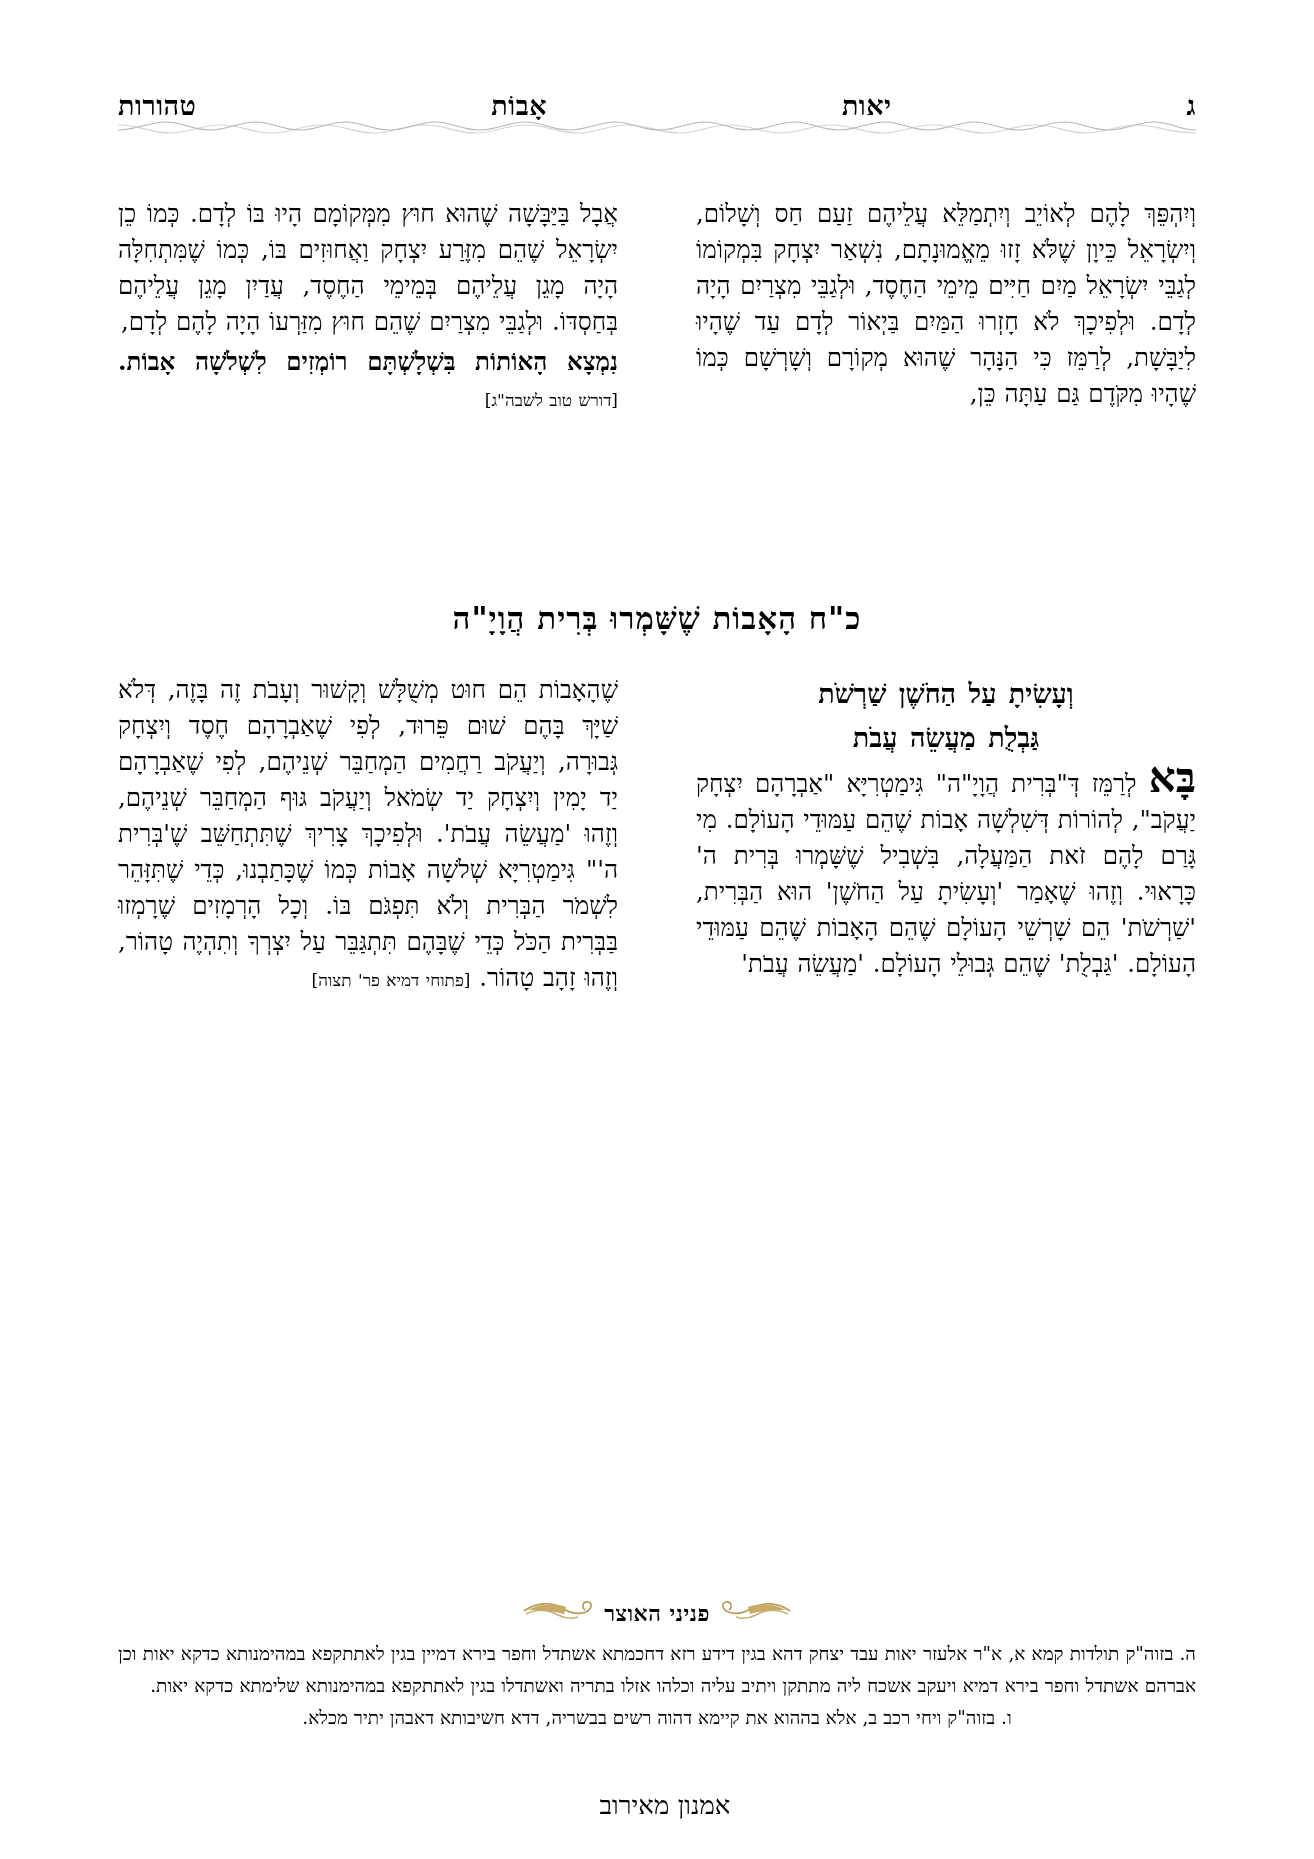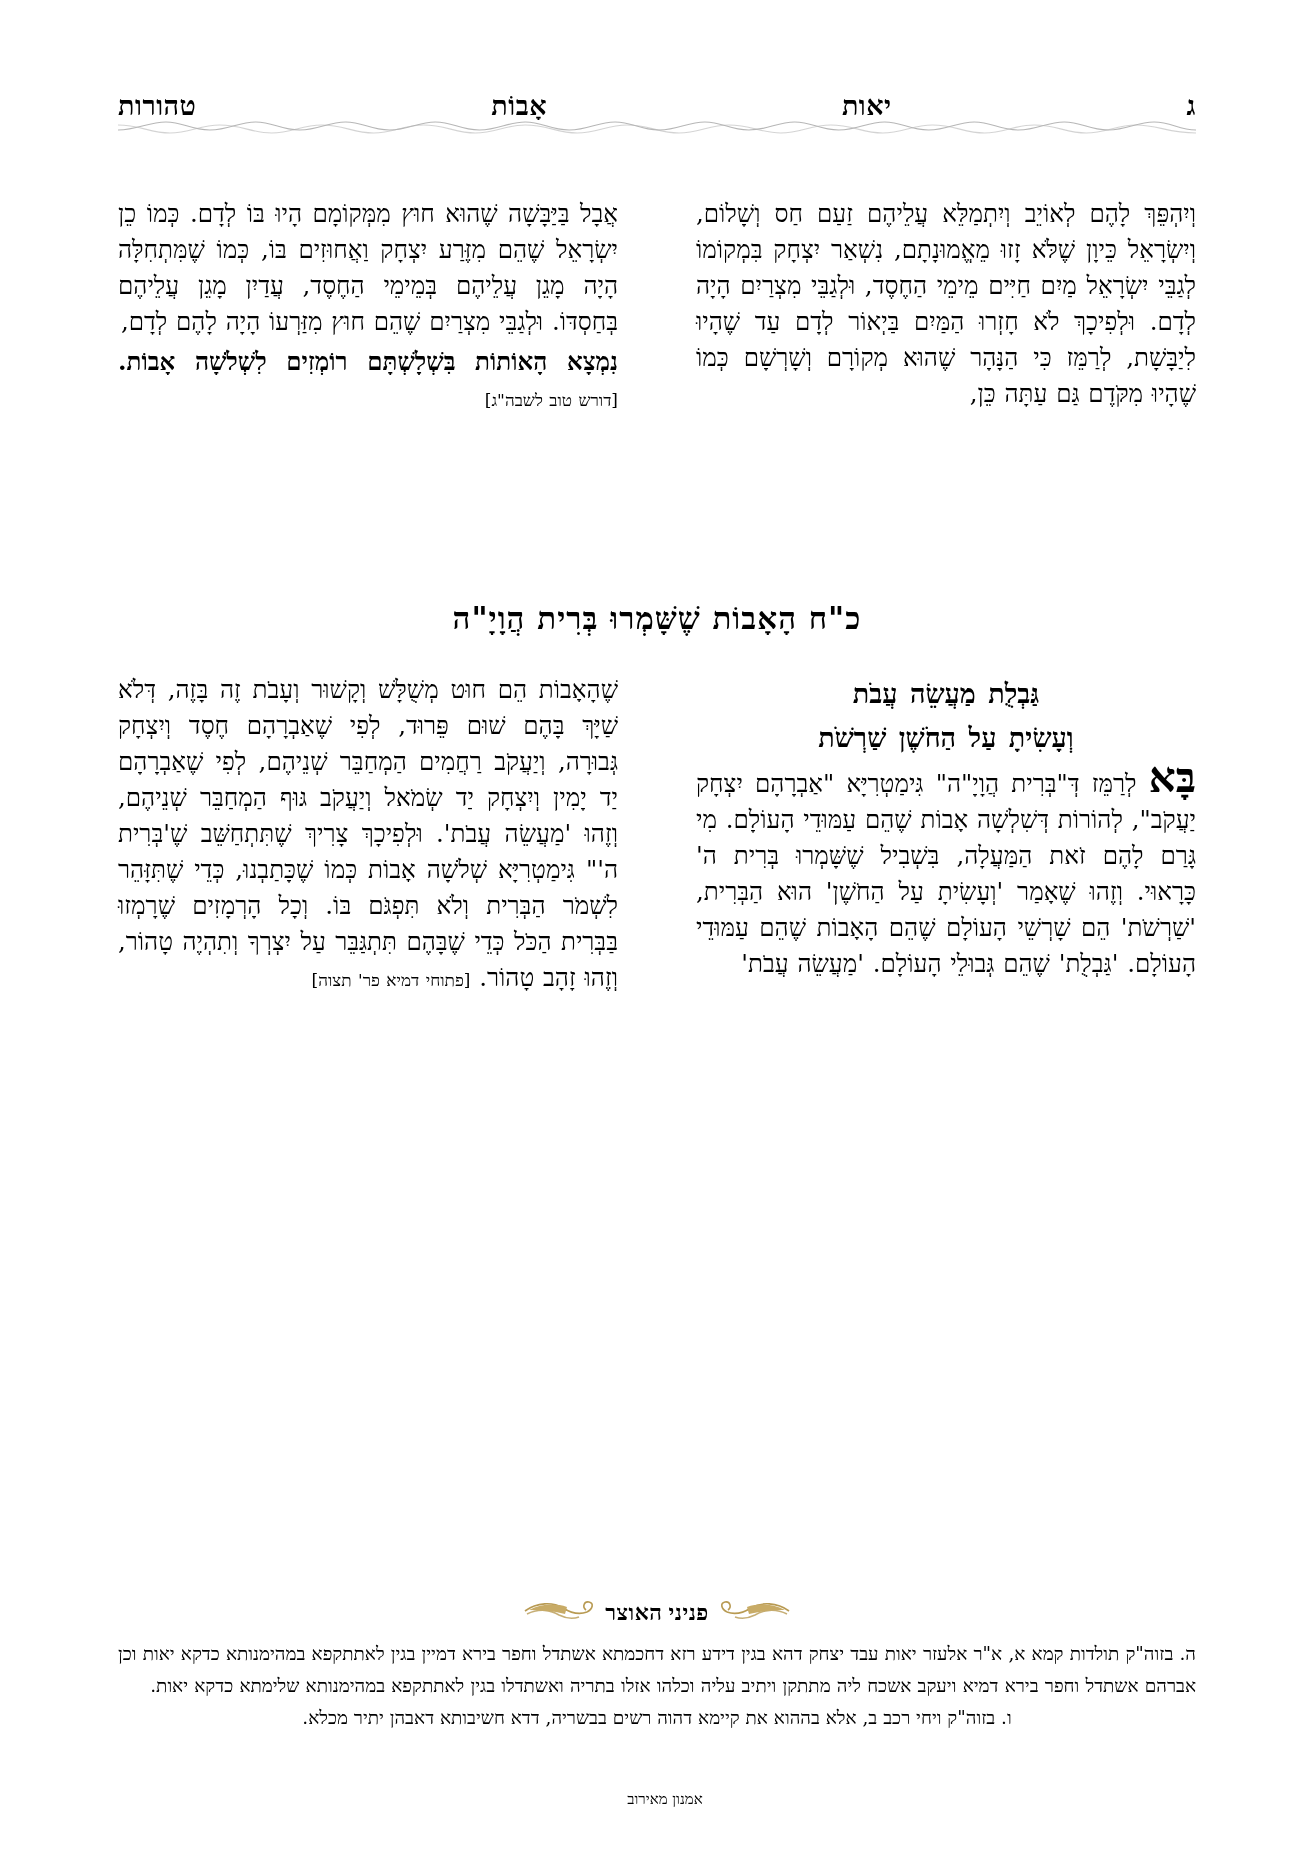--- a/index.html
+++ b/index.html
@@ -143,21 +143,20 @@
     right: 118px;
     left: 118px;
     text-align: center;
     direction: rtl;
   }
   .pninei-inner {
     display: inline-flex;
     align-items: center;
     justify-content: center;
     gap: 8px;
-    font-family: Liberation Serif, serif;
   }
   .pninei-title {
     font-size: 22px;
     font-weight: bold;
     letter-spacing: 0.5px;
   }
   .flourish { display: block; }
 
   .footnotes {
     position: absolute;
@@ -171,21 +170,21 @@
     direction: rtl;
   }
   .footnotes .gap { display: inline-block; width: 26px; }
 
   .colophon {
     position: absolute;
     top: 1790px;
     right: 118px;
     left: 134px;
     text-align: center;
-    font-size: 15px;
+    font-size: 26px;
     direction: rtl;
   }
 </style>
 </head>
 <body>
 
 <div class="page">
 
   <div class="running-head">
     <span class="rh-item rh-folio">ג</span>
@@ -234,22 +233,22 @@
       </p>
     </div>
 
   </div>
 
   <div class="section-heading">כ"ח הָאָבוֹת שֶׁשָּׁמְרוּ בְּרִית הֲוָיָ"ה</div>
 
   <div class="cols2">
 
     <div class="col">
+      <p class="verse">וְעָשִׂיתָ עַל הַחֹשֶׁן שַׁרְשֹׁת</p>
       <p class="verse">גַּבְלֻת מַעֲשֵׂה עֲבֹת</p>
-      <p class="verse">וְעָשִׂיתָ עַל הַחֹשֶׁן שַׁרְשֹׁת</p>
       <p class="para just-right">
         <span class="dropcap">בָּא</span>
         <span>לְרַמֵּז דְּ"בְּרִית הֲוָיָ"ה" גִּימַטְרִיָּא "אַבְרָהָם יִצְחָק יַעֲקֹב", לְהוֹרוֹת דְּשִׁלְשָׁה אָבוֹת שֶׁהֵם עַמּוּדֵי הָעוֹלָם. מִי גָּרַם לָהֶם זֹאת הַמַּעֲלָה, בִּשְׁבִיל שֶׁשָּׁמְרוּ בְּרִית ה' כָּרָאוּי. וְזֶהוּ שֶׁאָמַר 'וְעָשִׂיתָ עַל הַחֹשֶׁן' הוּא הַבְּרִית, 'שַׁרְשֹׁת' הֵם שָׁרְשֵׁי הָעוֹלָם שֶׁהֵם הָאָבוֹת שֶׁהֵם עַמּוּדֵי הָעוֹלָם. 'גַּבְלֻת' שֶׁהֵם גְּבוּלֵי הָעוֹלָם. 'מַעֲשֵׂה עֲבֹת'</span>
       </p>
     </div>
 
     <div class="col">
       <p class="para just-right">
         <span>שֶׁהָאָבוֹת הֵם חוּט מְשֻׁלָּשׁ וְקָשׁוּר וְעָבֹת זֶה בָּזֶה, דְּלֹא שַׁיָּךְ בָּהֶם שׁוּם פֵּרוּד, לְפִי שֶׁאַבְרָהָם חֶסֶד וְיִצְחָק גְּבוּרָה, וְיַעֲקֹב רַחֲמִים הַמְחַבֵּר שְׁנֵיהֶם, לְפִי שֶׁאַבְרָהָם יַד יָמִין וְיִצְחָק יַד שְׂמֹאל וְיַעֲקֹב גּוּף הַמְחַבֵּר שְׁנֵיהֶם, וְזֶהוּ 'מַעֲשֵׂה עֲבֹת'. וּלְפִיכָךְ צָרִיךְ שֶׁתִּתְחַשֵּׁב שֶׁ'בְּרִית ה'" גִּימַטְרִיָּא שְׁלֹשָׁה אָבוֹת כְּמוֹ שֶׁכָּתַבְנוּ, כְּדֵי שֶׁתִּזָּהֵר לִשְׁמֹר הַבְּרִית וְלֹא תִּפְגֹּם בּוֹ. וְכָל הָרְמָזִים שֶׁרָמְזוּ בַּבְּרִית הַכֹּל כְּדֵי שֶׁבָּהֶם תִּתְגַּבֵּר עַל יִצְרְךָ וְתִהְיֶה טָהוֹר, וְזֶהוּ זָהָב טָהוֹר.</span>
         <span class="src">[פתוחי דמיא פר' תצוה]</span>

